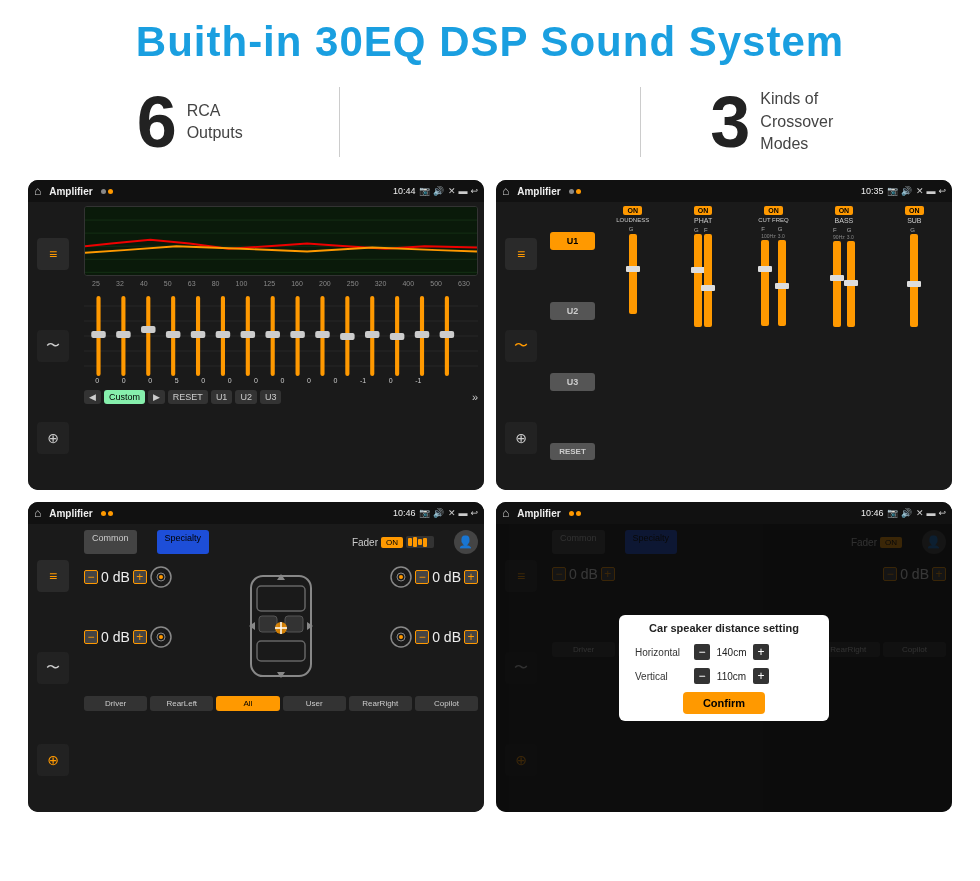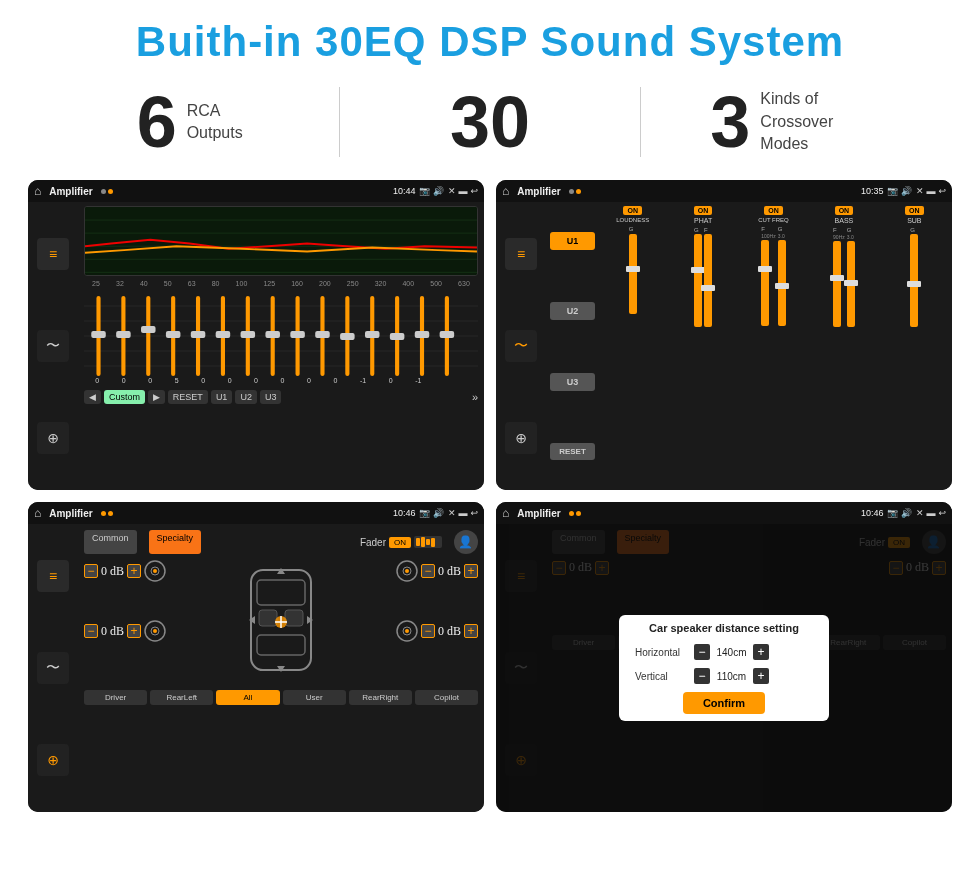--- a/index.html
+++ b/index.html
@@ -337,33 +337,33 @@
     }
 
     .fader-main {
       flex: 1;
       background: #1a1a1a;
       padding: 6px;
     }
 
     .fader-tabs {
       display: flex;
-      gap: 12px;
-      margin-bottom: 6px;
+      gap: 20px;
+      margin-bottom: 12px;
     }
 
     .fader-tab {
       background: #444;
       color: #ccc;
       font-size: 9px;
       padding: 3px 8px;
       border-radius: 3px;
     }
 
-    .fader-tab.active { background: #f97316; color: #000; }
+    .fader-tab.active { background: #1d4ed8; color: #000; }
 
     .fader-label { font-size: 10px; color: #ccc; }
     .fader-on { background: #f90; color: #000; font-size: 8px; padding: 1px 5px; border-radius: 2px; }
 
     .fader-bars {
       width: 30px;
       height: 14px;
       background: #555;
       border-radius: 2px;
       display: inline-block;
@@ -383,23 +383,22 @@
       border: 1px solid #f90;
       border-radius: 2px;
       font-size: 12px;
       display: flex;
       align-items: center;
       justify-content: center;
       cursor: pointer;
     }
 
     .sp-val {
-      font-size: 12px;
+      font-size: 14px;
       color: #eee;
-      font-family: Liberation Serif, serif;
     }
 
     .bottom-btns {
       display: flex;
       gap: 3px;
       margin-top: 6px;
     }
 
     .bot-btn {
       background: #333;
@@ -418,21 +417,20 @@
 
 <div class="page-title">Buith-in 30EQ DSP Sound System</div>
 
 <div class="stats-row">
   <div class="stat-item">
     <span class="stat-number">6</span>
     <span class="stat-desc">RCA<br>Outputs</span>
   </div>
   <div class="stat-divider"></div>
   <div class="stat-item">
-    <span class="stat-number">30</span>
   </div>
   <div class="stat-divider"></div>
   <div class="stat-item">
     <span class="stat-number">3</span>
     <span class="stat-desc">Kinds of<br>Crossover Modes</span>
   </div>
 </div>
 
 <div class="screens-grid">
 

